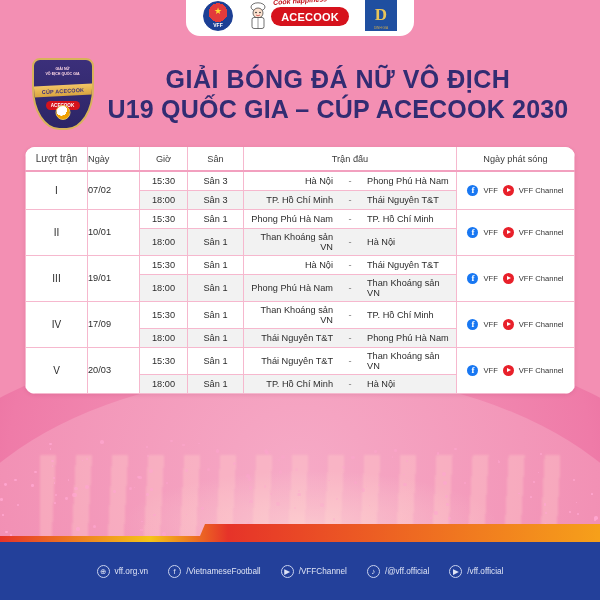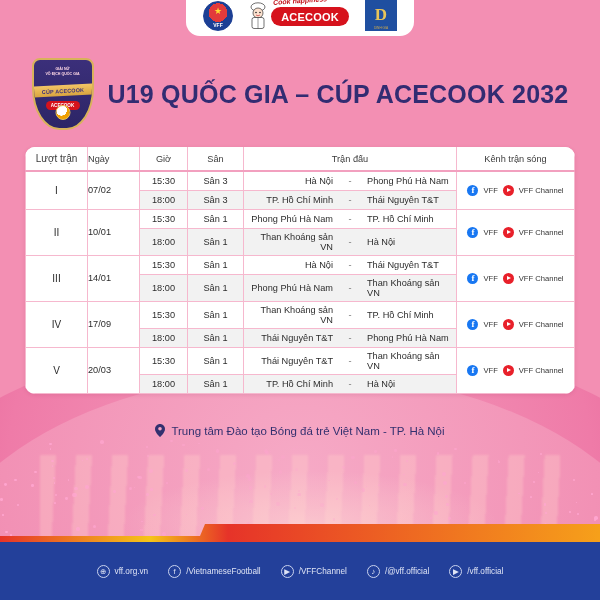--- a/index.html
+++ b/index.html
@@ -407,34 +407,35 @@
         <div class="top-txt">
           <div>GIẢI NỮ</div>
           <div>VÔ ĐỊCH QUỐC GIA</div>
         </div>
         <div class="band">CÚP ACECOOK</div>
         <div class="acep">ACECOOK</div>
         <div class="ball"></div>
       </div>
     </div>
     <div class="titles">
-      <div class="title-2">U19 QUỐC GIA – CÚP ACECOOK 2032</div>
+      <div class="title-1">GIẢI BÓNG ĐÁ NỮ VÔ ĐỊCH</div>
+      <div class="title-2">U19 QUỐC GIA – CÚP ACECOOK 2030</div>
     </div>
   </div>
 
   <div class="card">
     <table>
       <thead>
         <tr>
           <th class="c-round">Lượt trận</th>
           <th class="c-date">Ngày</th>
           <th class="c-time">Giờ</th>
           <th class="c-field">Sân</th>
           <th class="c-match">Trận đấu</th>
-          <th class="c-tv">Kênh trận sóng</th>
+          <th class="c-tv">Ngày phát sóng</th>
         </tr>
       </thead>
       <tbody id="tbody">
           <tr>
             <td class="c-round" rowspan="2">I</td>
             <td class="c-date" rowspan="2">07/02</td>
             <td class="c-time">15:30</td>
             <td class="c-field">Sân 3</td>
             <td class="c-match">
               <div class="m-inner">
@@ -490,21 +491,21 @@
             <td class="c-match">
               <div class="m-inner">
                 <span class="m-home">Than Khoáng sản VN</span>
                 <span class="m-dash">-</span>
                 <span class="m-away">Hà Nội</span>
               </div>
             </td>
           </tr>
           <tr>
             <td class="c-round" rowspan="2">III</td>
-            <td class="c-date" rowspan="2">14/01</td>
+            <td class="c-date" rowspan="2">19/01</td>
             <td class="c-time">15:30</td>
             <td class="c-field">Sân 1</td>
             <td class="c-match">
               <div class="m-inner">
                 <span class="m-home">Hà Nội</span>
                 <span class="m-dash">-</span>
                 <span class="m-away">Thái Nguyên T&amp;T</span>
               </div>
             </td>
             <td class="c-tv tv-cell" rowspan="2">
@@ -588,27 +589,20 @@
                 <span class="m-home">TP. Hồ Chí Minh</span>
                 <span class="m-dash">-</span>
                 <span class="m-away">Hà Nội</span>
               </div>
             </td>
           </tr>
         </tbody>
     </table>
   </div>
 
-  <div class="venue">
-    <svg class="pin" viewBox="0 0 10 13">
-      <path d="M5 0C2.3 0 0 2.2 0 4.9 0 8.5 5 13 5 13s5-4.5 5-8.1C10 2.2 7.7 0 5 0z" fill="#33306f"></path>
-      <circle cx="5" cy="4.8" r="1.8" fill="#f4a5c2"></circle>
-    </svg>
-    <span>Trung tâm Đào tạo Bóng đá trẻ Việt Nam - TP. Hà Nội</span>
-  </div>
 
   <svg class="stripe" viewBox="0 0 600 26" preserveAspectRatio="none">
     <path d="M0 20 L200 20 L205 8 L600 8 L600 26 L0 26 Z" fill="url(#g1)"></path>
     <defs>
       <linearGradient id="g1" x1="0" y1="0" x2="1" y2="0">
         <stop offset="0%" stop-color="#e63329"></stop>
         <stop offset="25%" stop-color="#f5c518"></stop>
         <stop offset="38%" stop-color="#e63329"></stop>
         <stop offset="100%" stop-color="#f6a01a"></stop>
       </linearGradient>

